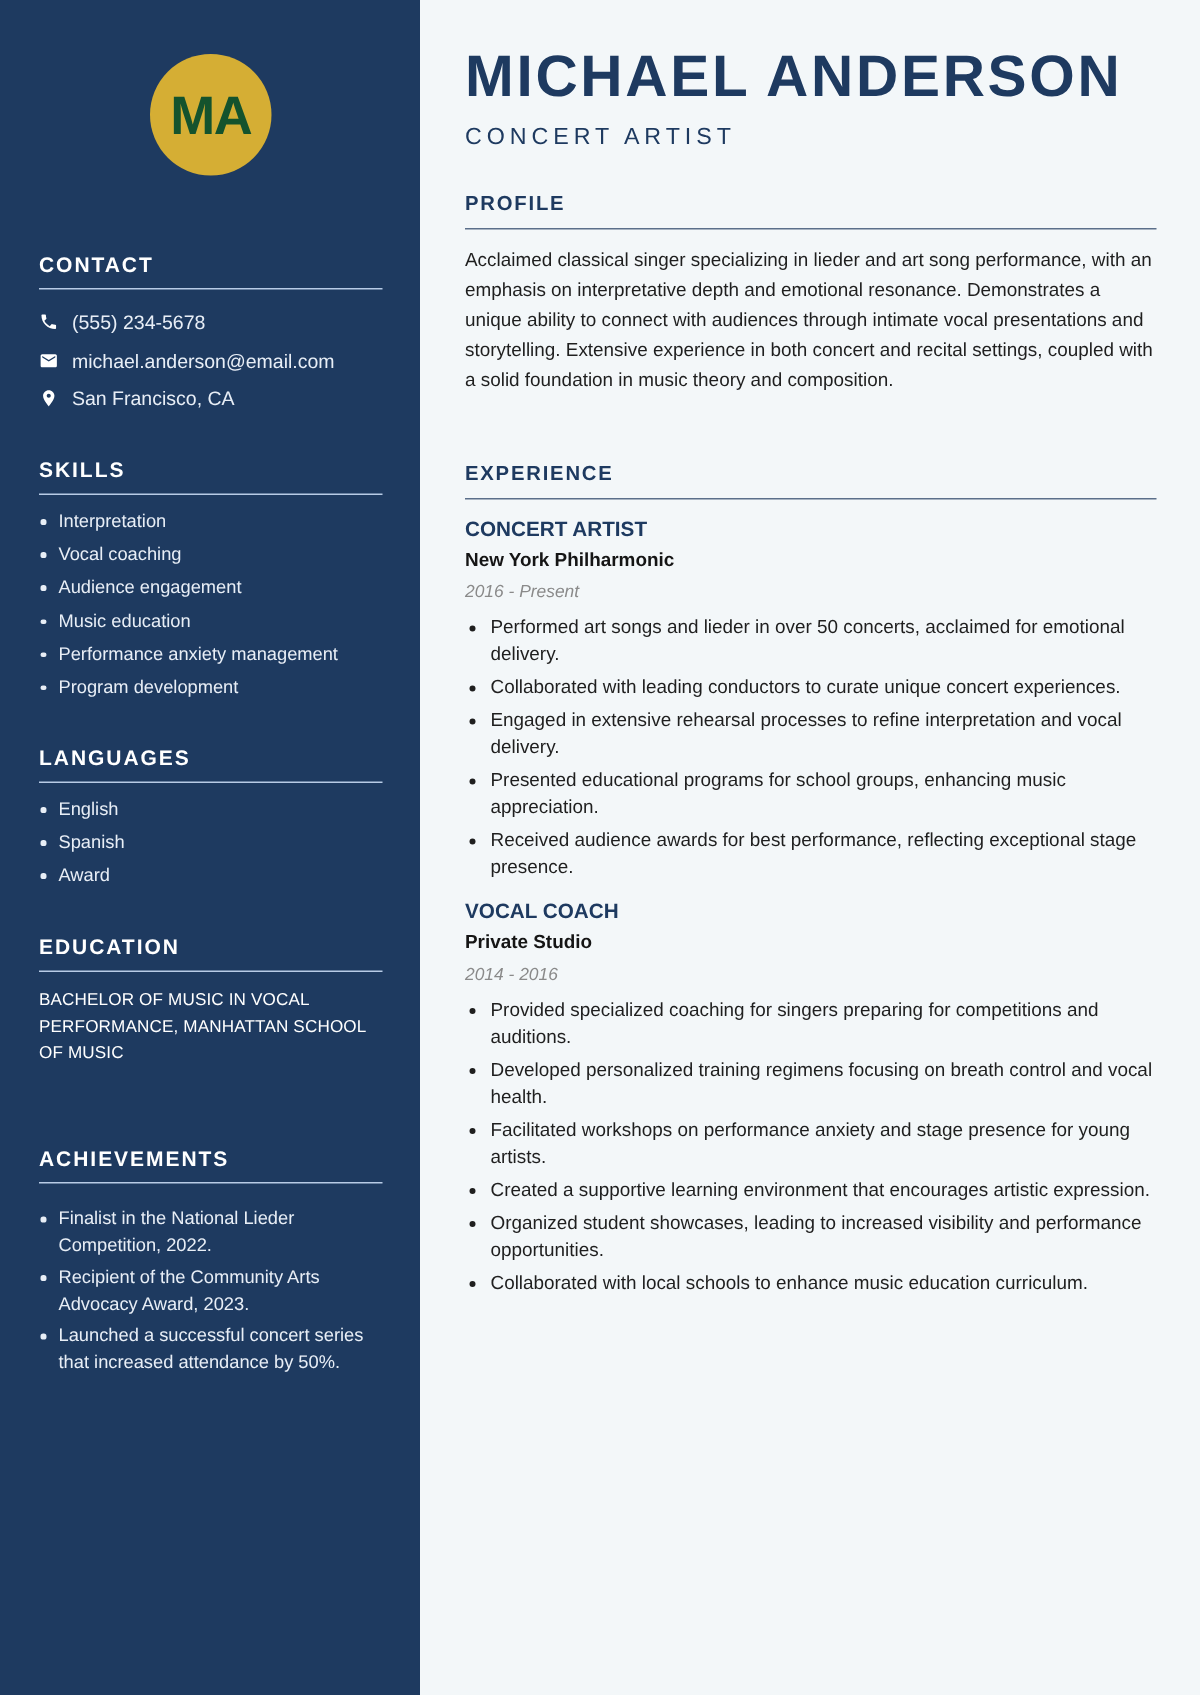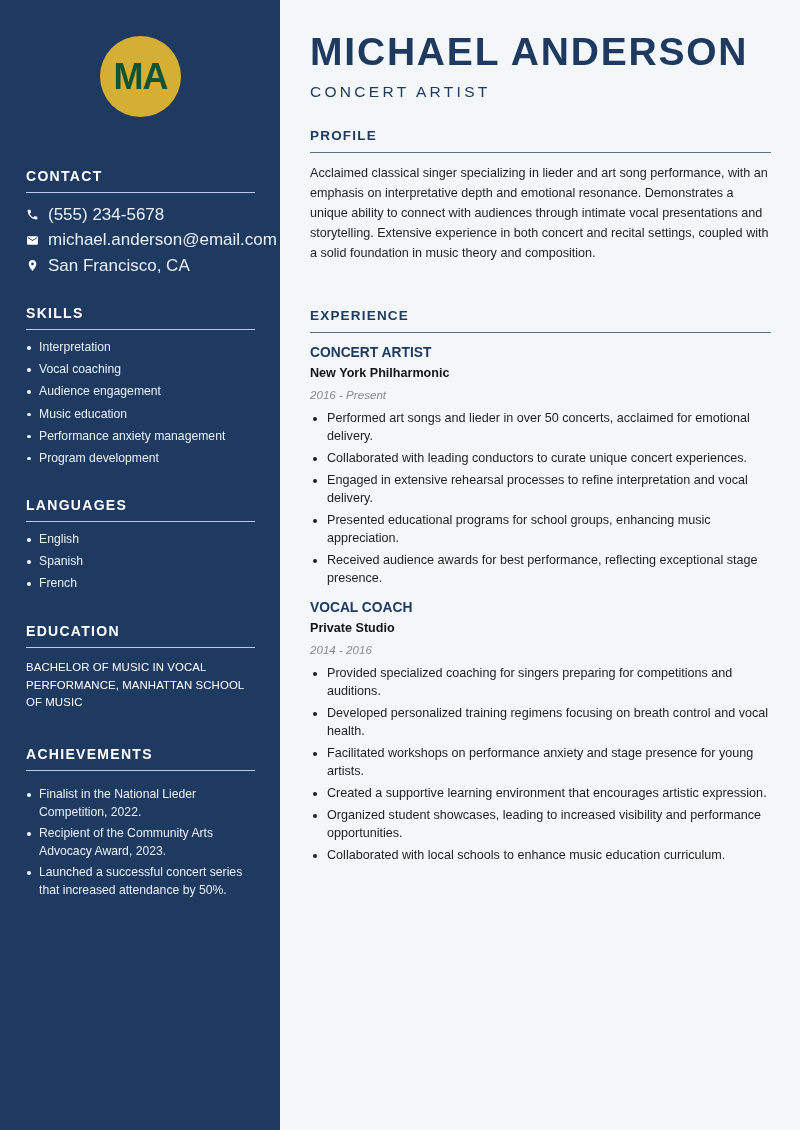--- a/index.html
+++ b/index.html
@@ -19,21 +19,21 @@
     position: absolute; left: 100px; top: 36px; width: 81px; height: 81px;
     border-radius: 50%; background: #d5ae34;
     display: flex; align-items: center; justify-content: center;
     color: #14532d; font-weight: bold; font-size: 36px; letter-spacing: -1px;
   }
   .side-section { position: absolute; left: 26px; width: 229px; }
   .side-heading {
     font-size: 14px; font-weight: bold; letter-spacing: 1.3px; color: #ffffff;
     padding-bottom: 8px; border-bottom: 1.5px solid #b8cbe6;
   }
-  .contact-row { display: flex; align-items: center; height: 25.5px; font-size: 17px; color: #e8eef6; }
+  .contact-row { display: flex; align-items: center; height: 25.5px; font-size: 13px; color: #e8eef6; }
   .contact-row svg { width: 13px; height: 13px; margin-right: 9px; flex: none; }
   .contact-list { margin-top: 9px; }
   .side-list { list-style: none; margin-top: 9px; }
   .side-list li {
     position: relative; padding-left: 13px; font-size: 12.2px; color: #e8eef6;
     line-height: 16px; margin-bottom: 6.2px;
   }
   .side-list li::before {
     content: ""; position: absolute; left: 1px; top: 7px; width: 3.5px; height: 3.5px;
     border-radius: 50%; background: #e8eef6;
@@ -113,30 +113,30 @@
       <li>Performance anxiety management</li>
       <li>Program development</li>
     </ul>
   </div>
 
   <div class="side-section" style="top:497px;">
     <div class="side-heading">LANGUAGES</div>
     <ul class="side-list">
       <li>English</li>
       <li>Spanish</li>
-      <li>French</li>
+      <li>Award</li>
     </ul>
   </div>
 
   <div class="side-section" style="top:623px;">
     <div class="side-heading">EDUCATION</div>
     <div class="edu-text">BACHELOR OF MUSIC IN VOCAL PERFORMANCE, MANHATTAN SCHOOL OF MUSIC</div>
   </div>
 
-  <div class="side-section" style="top:746px;">
+  <div class="side-section" style="top:764px;">
     <div class="side-heading">ACHIEVEMENTS</div>
     <ul class="side-list achieve-list" style="margin-top:15px;">
       <li>Finalist in the National Lieder Competition, 2022.</li>
       <li>Recipient of the Community Arts Advocacy Award, 2023.</li>
       <li>Launched a successful concert series that increased attendance by 50%.</li>
     </ul>
   </div>
 </div>
 
 <div class="main">

